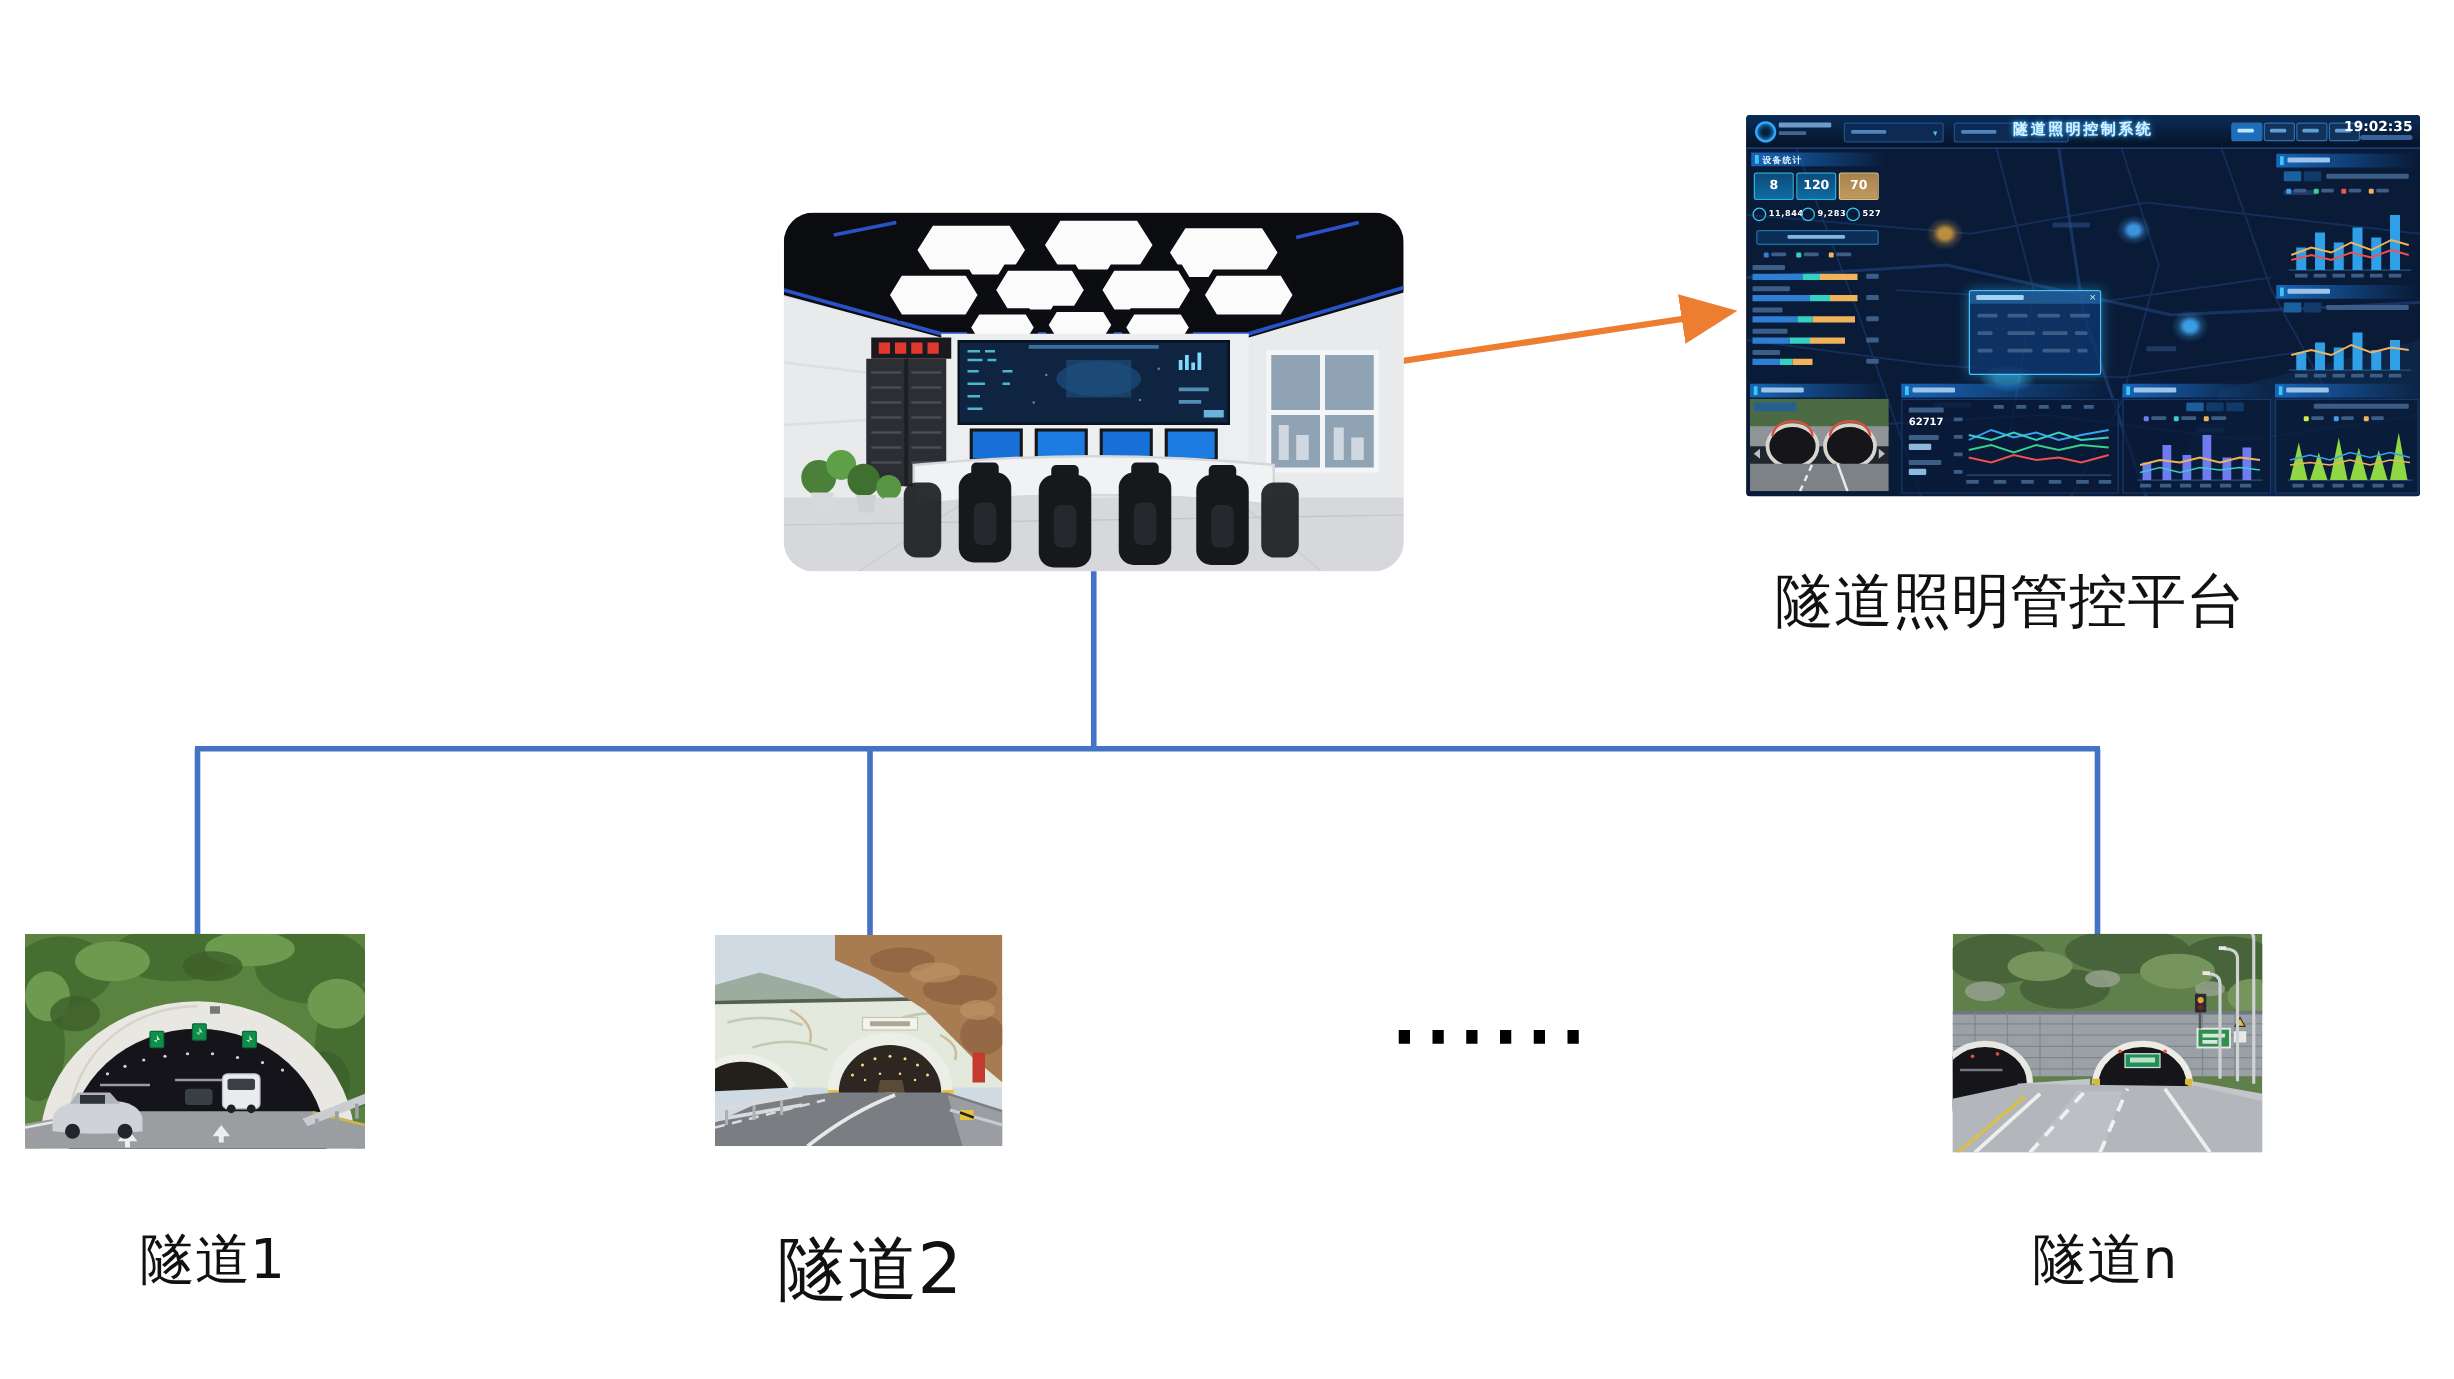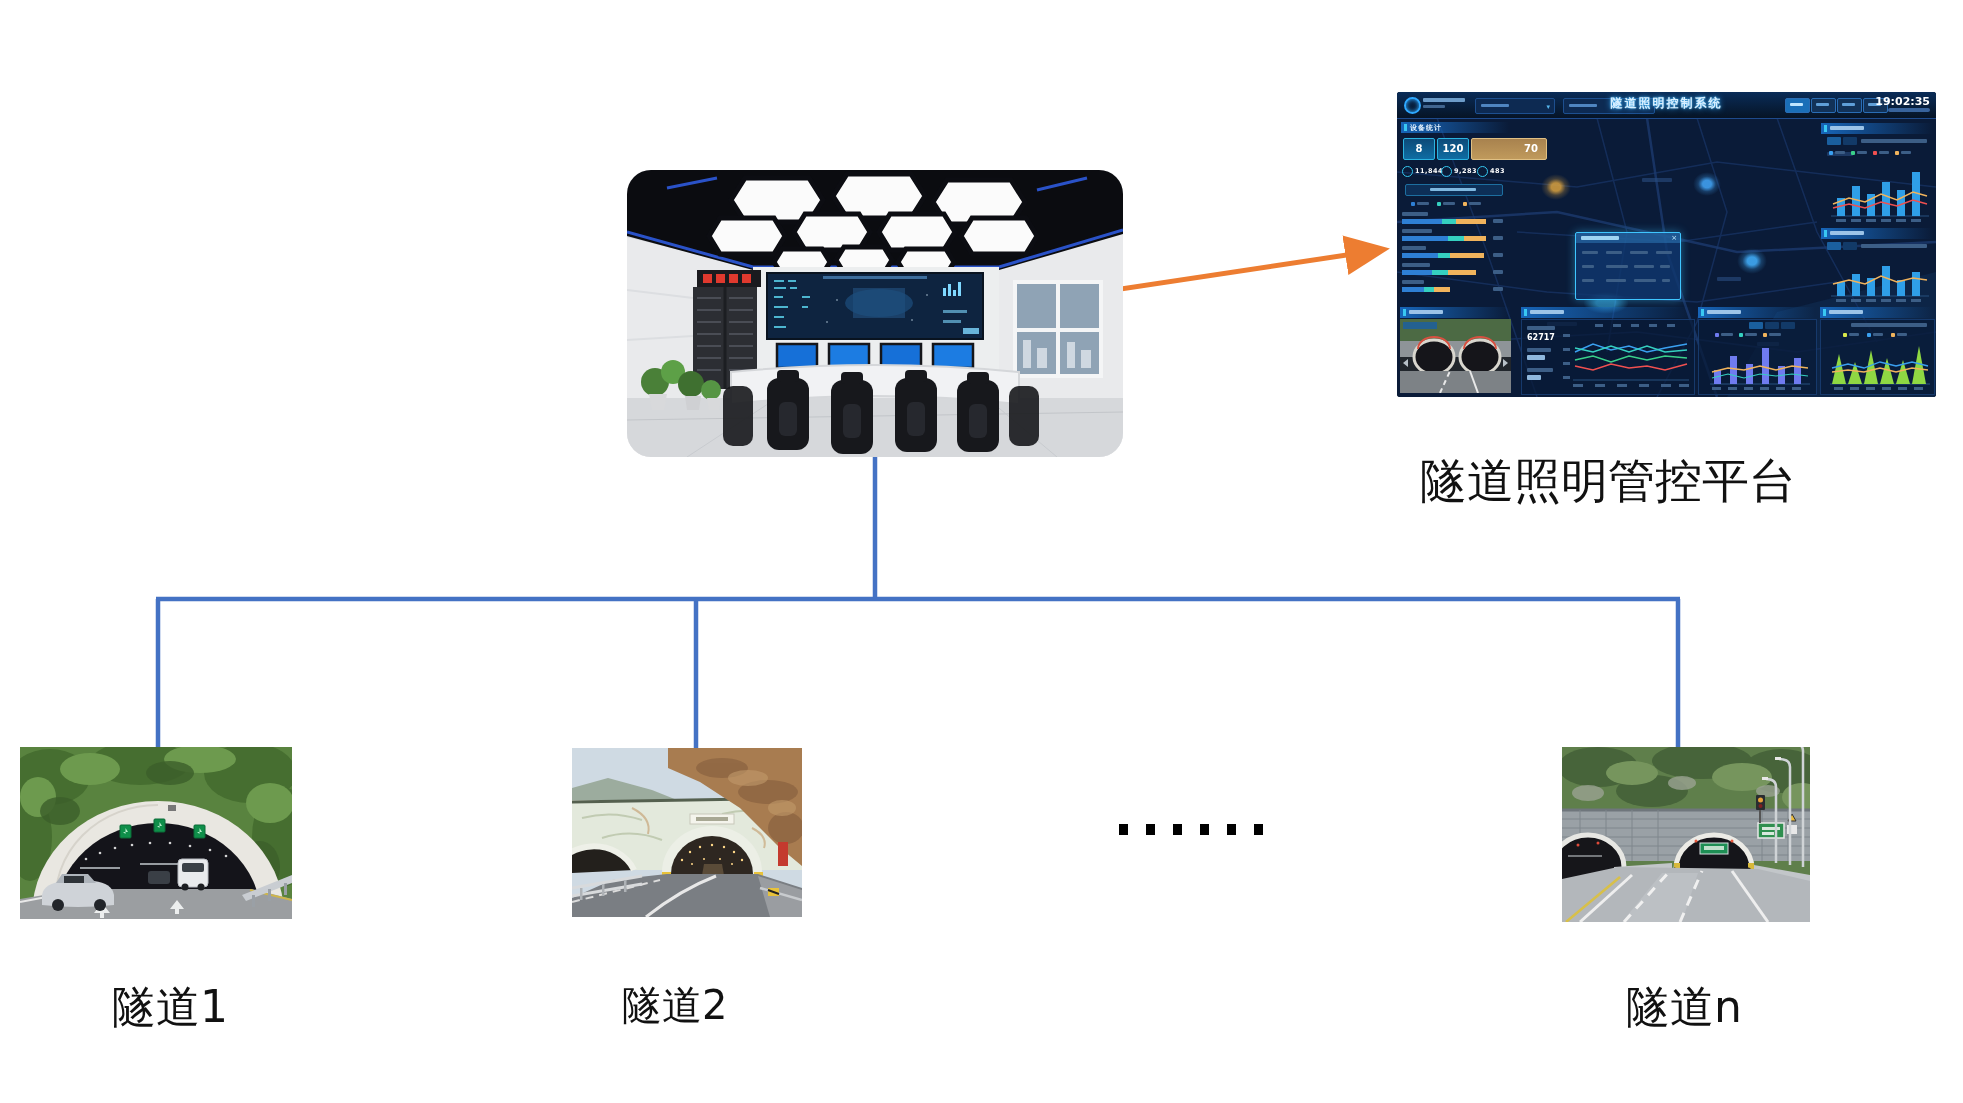--- a/index.html
+++ b/index.html
@@ -38,21 +38,21 @@
   .logo-txt{position:absolute;left:26px;top:6px;width:42px;height:4px;background:#6d9cc9;border-radius:1px;}
   .logo-txt2{position:absolute;left:26px;top:13px;width:22px;height:3px;background:#41658f;border-radius:1px;}
   .panel-hd{position:absolute;height:11px;background:linear-gradient(90deg,#1765b8,rgba(12,44,88,0));}
   .panel-hd em{position:absolute;left:3px;top:2px;width:3px;height:7px;background:#39c8f2;}
   .panel-hd span{position:absolute;left:9px;top:1px;font-style:normal;font-size:7px;color:#e6f4ff;letter-spacing:1px;}
   .panel-hd .bar{position:absolute;left:9px;top:3px;width:34px;height:4px;background:#9cc4e8;border-radius:1px;}
   .panel-body{position:absolute;background:rgba(8,26,56,.72);border:1px solid #16396b;}
   .statbox{position:absolute;width:30px;height:20px;border-radius:2px;text-align:center;
       font-size:10px;font-weight:bold;color:#fff;line-height:20px;}
   .statbox.blue{background:linear-gradient(180deg,#0d4a78,#0f6da3);border:1px solid #2bb3e0;}
-  .statbox.gold{background:linear-gradient(180deg,#a8824e,#c09a5c);border:1px solid #e0c084;padding-left:44px;}
+  .statbox.gold{background:linear-gradient(180deg,#a8824e,#c09a5c);border:1px solid #e0c084;}
   .gauge{position:absolute;height:14px;}
   .gauge i{position:absolute;left:0;top:2px;width:9px;height:9px;border:1.5px solid #35c8f0;border-radius:50%;}
   .gauge span{position:absolute;left:13px;top:3px;font-size:6.5px;font-weight:bold;color:#fff;letter-spacing:.5px;}
   .dimbar{position:absolute;background:#3c5e86;border-radius:1px;}
   .legend-dot{position:absolute;width:4px;height:4px;border-radius:1px;}
   .stackbar{position:absolute;height:5px;display:flex;}
   .stackbar i{display:block;height:5px;}
   .stackbar .s1{background:#2e7fd4;}
   .stackbar .s2{background:#35d0c0;}
   .stackbar .s3{background:#f0b35c;}
@@ -77,21 +77,21 @@
     <path d="M875,455 L875,599 M156,599 L1680,599 M158,599 L158,748 M696,599 L696,749 M1678,599 L1678,748" stroke="#4472C4" stroke-width="4.5" fill="none"></path>
     <line x1="928" y1="318" x2="1380" y2="250" stroke="#ED7D31" stroke-width="5" marker-end="url(#ah)"></line>
   </svg>
 
 
   <div class="diagram-label serif-label" style="left:1420px;top:450px;font-size:47px;">隧道照明管控平台</div>
 
 
   <div class="diagram-label sans-label" style="left:112px;top:978px;font-size:44px;">隧道1</div>
 
-  <div class="diagram-label sans-label" style="left:622px;top:978px;font-size:40px;">隧道2</div>
+  <div class="diagram-label sans-label" style="left:622px;top:978px;font-size:56px;">隧道2</div>
 
   <div class="diagram-label sans-label" style="left:1626px;top:978px;font-size:44px;">隧道n</div>
 
   <div class="dots" style="left:1119px;top:824px;" title="……">
     <i></i>
       <i></i>
       <i></i>
       <i></i>
       <i></i>
       <i></i>
@@ -341,21 +341,21 @@
       <div class="gauge" style="left:5px;top:72px;width:40px;">
         <i></i>
           <span>11,844</span>
       </div>
       <div class="gauge" style="left:44px;top:72px;width:36px;">
         <i></i>
           <span>9,283</span>
       </div>
       <div class="gauge" style="left:80px;top:72px;width:30px;">
         <i></i>
-          <span>483</span>
+          <span>527</span>
       </div>
       <div class="abs" style="left:8px;top:92px;width:96px;height:10px;background:#0d2f57;border:1px solid #1d6fa0;border-radius:2px;">
         <div class="dimbar" style="left:24px;top:3px;width:46px;height:3px;background:#7fb8e0;"></div>
       </div>
       <div class="legend-dot" style="left:14px;top:110px;background:#2e7fd4;"></div>
       <div class="dimbar" style="left:20px;top:110px;width:12px;height:3px;"></div>
       <div class="legend-dot" style="left:40px;top:110px;background:#35d0c0;"></div>
       <div class="dimbar" style="left:46px;top:110px;width:12px;height:3px;"></div>
       <div class="legend-dot" style="left:66px;top:110px;background:#f0b35c;"></div>
       <div class="dimbar" style="left:72px;top:110px;width:12px;height:3px;"></div>

